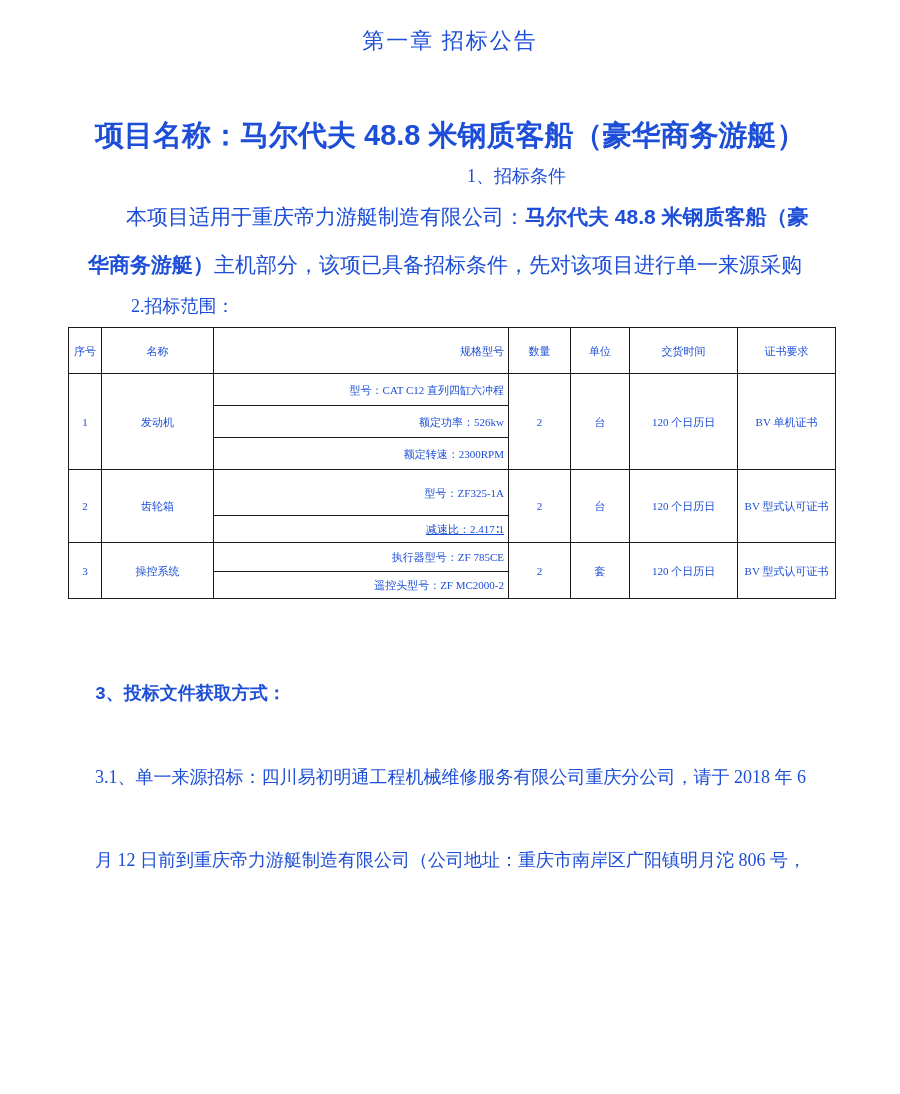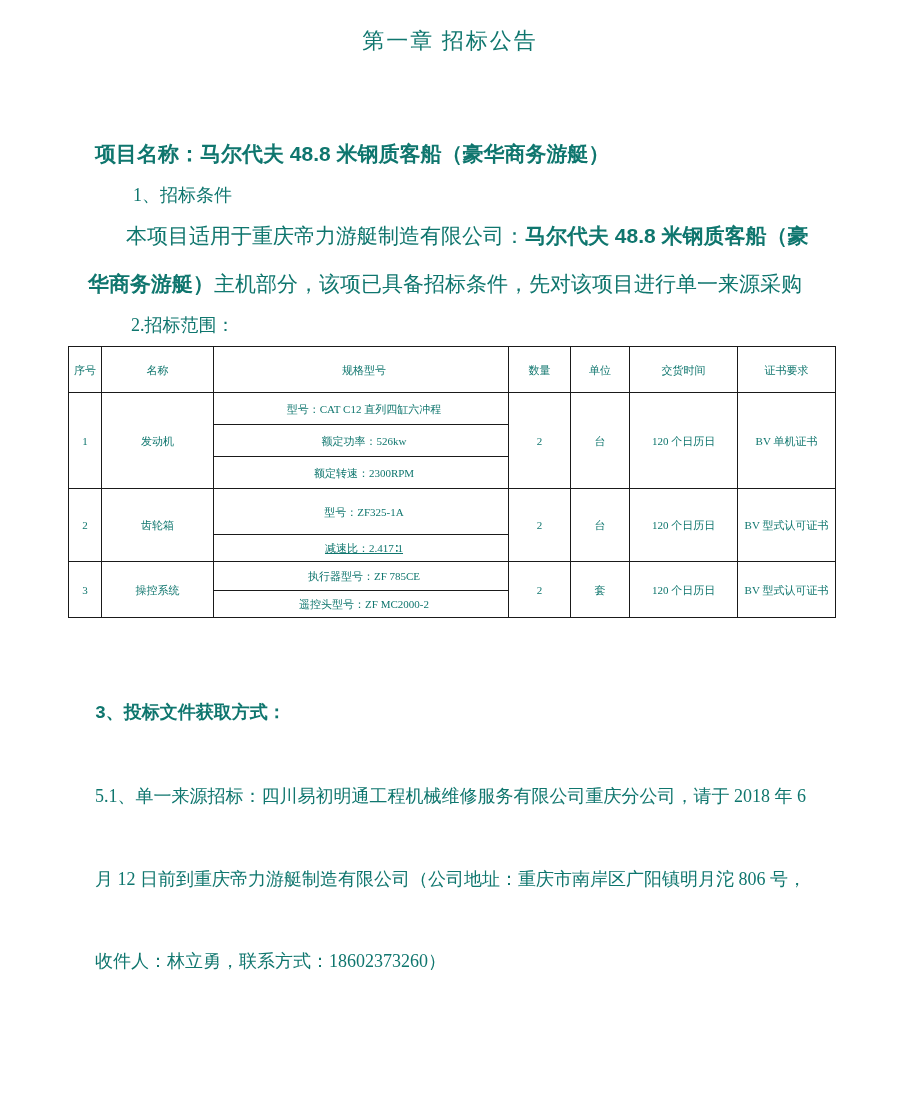--- a/index.html
+++ b/index.html
@@ -1,49 +1,50 @@
 <!DOCTYPE html>
 <html><head>
 <meta charset="utf-8">
 <style>
   html,body{margin:0;padding:0;background:#ffffff;}
   .page{
     position:relative;
     width:900px;height:1094px;
     margin:0 auto;
     background:#ffffff;
-    color:#0f766e;
+    color:#1d4ed8;
     font-family:"Liberation Serif","DejaVu Serif",serif;
     overflow:hidden;
   }
   .chapter-title{
     padding-top:27px;
     text-align:center;
     font-size:22px;
     letter-spacing:2px;
     line-height:28px;
   }
   .project-name{
-    margin:85px 58px 0 95px;
+    margin:66px 58px 0 95px;
     font-family:"Liberation Sans","DejaVu Sans",sans-serif;
     font-weight:bold;
-    font-size:21px;
+    font-size:29px;
     line-height:28px;
   }
   .tender-no{
     margin:24px 0 0 95px;
     font-size:18px;
     line-height:25px;
   }
   .tender-no .lbl{font-weight:600;}
   .tender-no .val{font-size:17px;letter-spacing:0.5px;}
   .s-heading{
     margin:15px 0 0 133px;
     font-size:18px;
     line-height:24px;
+    text-align:center;
   }
   .s1-body{
     margin:5px 60px 0 88px;
     font-size:21px;
     line-height:47px;
   }
   .s1-body .ln{white-space:pre;}
   .s1-body .indent{padding-left:38px;}
   .b-hei{font-family:"Liberation Sans","DejaVu Sans",sans-serif;font-weight:bold;}
   .s2-heading{
@@ -61,21 +62,21 @@
   }
   table.scope td, table.scope th{
     border:1px solid #1a1a1a;
     font-weight:normal;
     text-align:center;
     vertical-align:middle;
     padding:2px 4px;
     overflow:hidden;
     line-height:22px;
   }
-  table.scope .spec{text-align:center;padding-left:10px;}
+  table.scope .spec{text-align:right;padding-left:10px;}
   table.scope .dlv{white-space:nowrap;padding:2px 1px;}
   tr.h-head{height:46px;}
   tr.h-r1{height:32px;}
   tr.h-r2a{height:46px;}
   tr.h-r2b{height:26px;text-decoration:underline;}
   tr.h-r3a{height:29px;}
   tr.h-r3b{height:27px;}
   .s3-heading,.s4-heading{
     font-family:Liberation Mono, monospace;
     font-weight:bold;
@@ -168,18 +169,17 @@
     </tr>
     <tr class="h-r3b">
       <td class="spec">遥控头型号：ZF MC2000-2</td>
     </tr>
   </tbody>
     </table>
 
   <div class="s3-heading">3、投标文件获取方式：</div>
 
   <div class="p31">
-    <div>5.1、单一来源招标：四川易初明通工程机械维修服务有限公司重庆分公司，请于 2018 年 6</div>
+    <div>3.1、单一来源招标：四川易初明通工程机械维修服务有限公司重庆分公司，请于 2018 年 6</div>
     <div>月 12 日前到重庆帝力游艇制造有限公司（公司地址：重庆市南岸区广阳镇明月沱 806 号，</div>
-    <div>收件人：林立勇，联系方式：18602373260）</div>
   </div>
 
 </div>
 
 </body></html>

